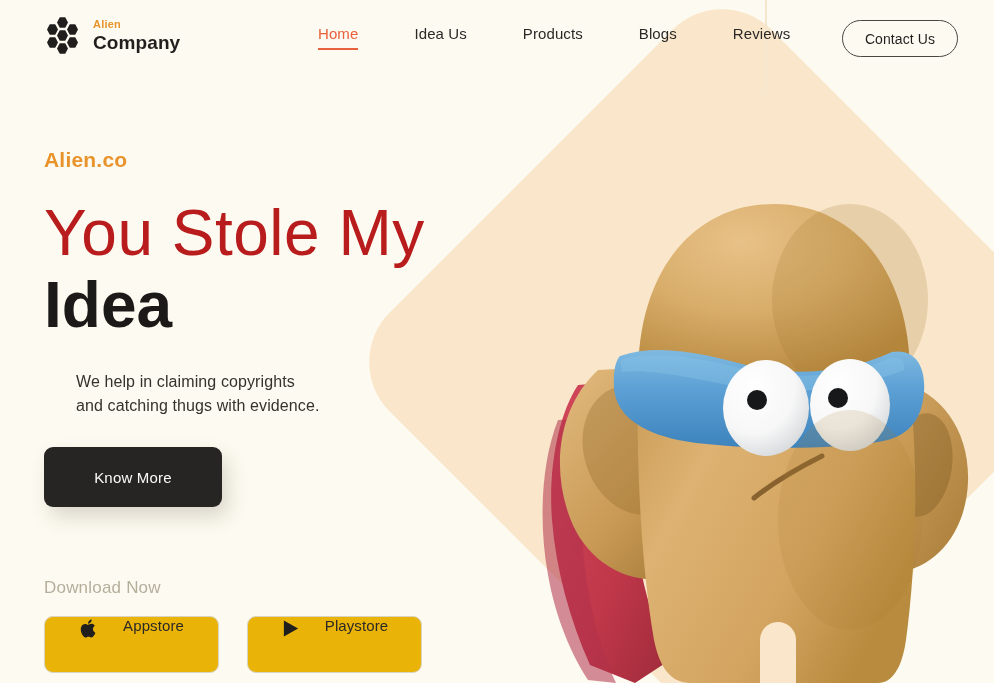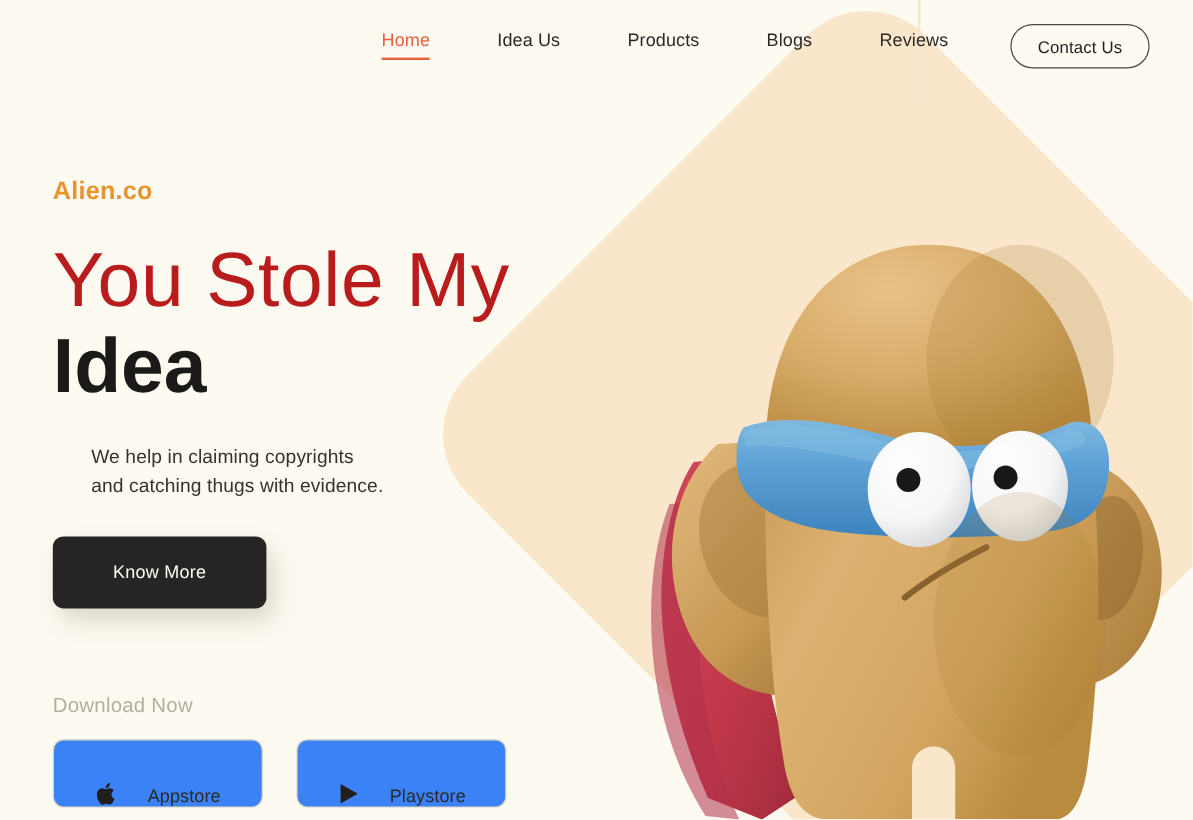--- a/index.html
+++ b/index.html
@@ -218,25 +218,25 @@
   }
 
   .store-row {
     margin-top: 18px;
     display: flex;
     gap: 28px;
   }
   .store-btn {
     width: 175px;
     height: 57px;
-    background: #3b82f6;
+    background: #eab308;
     border: 1px solid #D9D3C3;
     border-radius: 9px;
     display: flex;
-    align-items: flex-end;
+    align-items: flex-start;
     justify-content: center;
     gap: 24px;
     cursor: pointer;
     font-family: "Liberation Sans", sans-serif;
     font-size: 15px;
     color: #2B2927;
     letter-spacing: 0.1px;
   }
   .store-icon { display: flex; align-items: center; justify-content: center; width: 20px; height: 22px; }
 
@@ -334,20 +334,35 @@
       <path d="M324 378 C 344 362, 368 348, 392 336" stroke="#7A5524" stroke-width="5" fill="none" stroke-linecap="round" opacity="0.85"></path>
 
       <ellipse cx="420" cy="400" rx="72" ry="110" fill="#A87B30" opacity="0.16"></ellipse>
     </svg>
   </div>
 
   <div class="header-divider"></div>
 
   <header class="header">
 
+    <div class="brand">
+      <div class="brand-mark">
+        <i></i>
+          <i></i>
+          <i></i>
+          <i></i>
+          <i></i>
+          <i></i>
+          <i></i>
+      </div>
+      <div class="brand-text">
+        <span class="brand-sub">Alien</span>
+        <span class="brand-name">Company</span>
+      </div>
+    </div>
 
     <nav class="nav">
       <span class="nav-item active">Home</span>
       <span class="nav-item">Idea Us</span>
       <span class="nav-item">Products</span>
       <span class="nav-item">Blogs</span>
       <span class="nav-item">Reviews</span>
     </nav>
 
     <button class="contact-btn">Contact Us</button>

